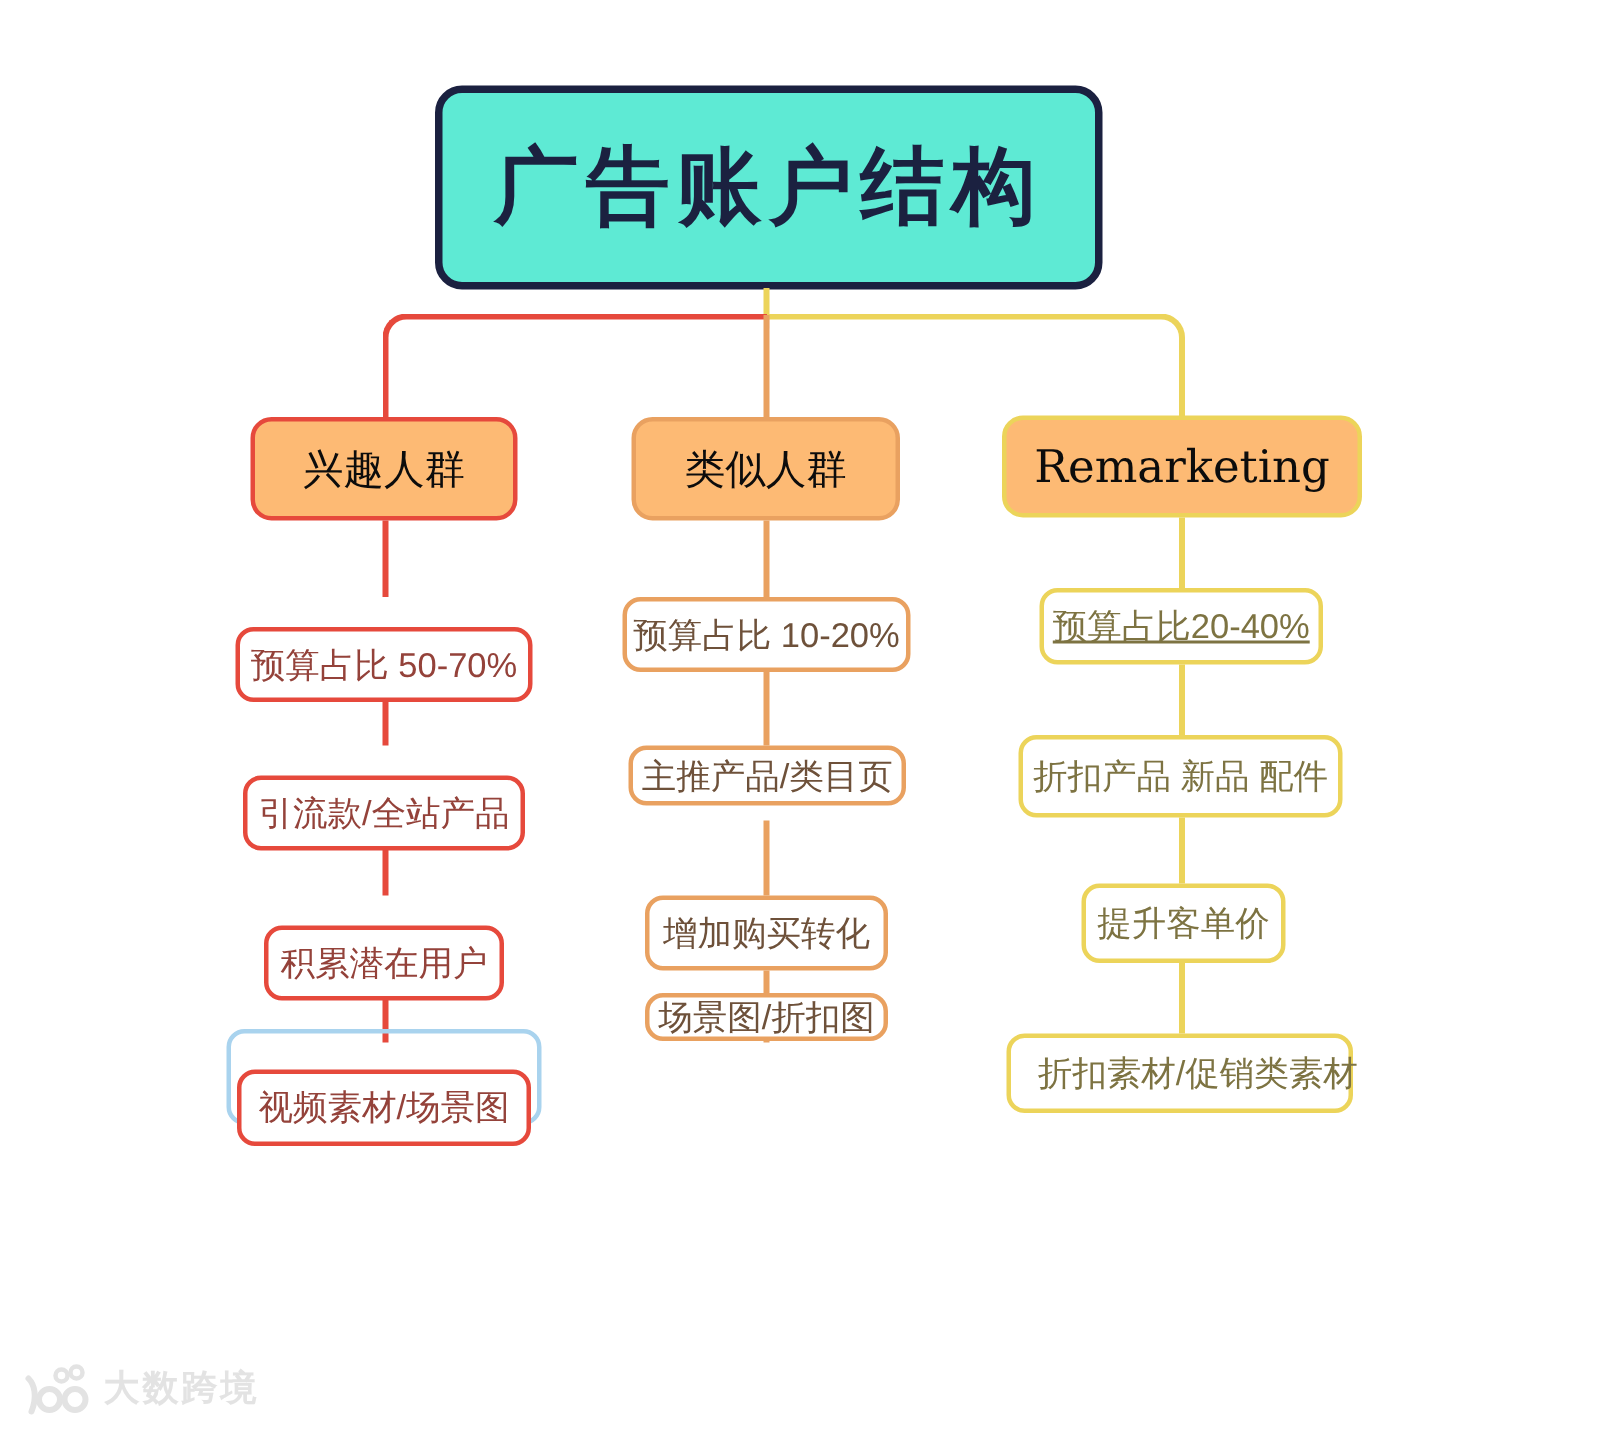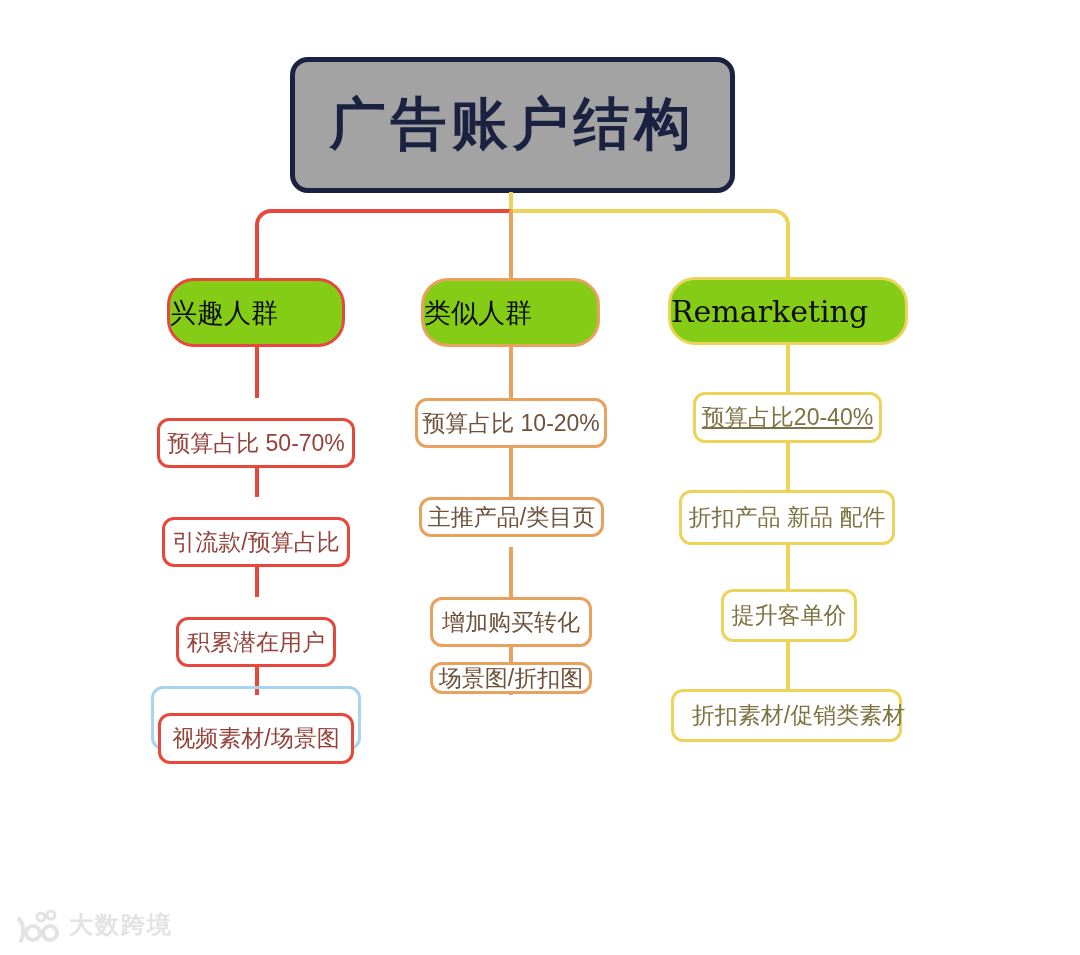--- a/index.html
+++ b/index.html
@@ -7,41 +7,41 @@
     position:relative;width:1080px;height:955px;background:#ffffff;overflow:hidden;
     font-family:"Liberation Sans","DejaVu Sans",sans-serif;
     --navy:#1b2140;--red:#e6493c;--orange:#e9a160;--yellow:#ecd45a;
     --redtext:#94423a;--orangetext:#6e513a;--yellowtext:#7d7342;
     --hl:#a9d3ee;--wm:#e3e3e3;
   }
   .abs{position:absolute;box-sizing:border-box;}
   
   .title-box{
     left:290px;top:57px;width:445px;height:136px;
-    border:5px solid var(--navy);border-radius:18px;background:#a3a3a3;
+    border:5px solid var(--navy);border-radius:18px;background:#5eead4;
     display:flex;align-items:center;justify-content:center;
   }
   .title-box span{
     color:var(--navy);font-size:56px;font-weight:bold;letter-spacing:5px;white-space:nowrap;
   }
   
   .line{position:absolute;box-sizing:border-box;}
   .stub-yellow{left:509px;top:192px;width:4px;height:19px;background:var(--yellow);}
   .center-orange{left:509px;top:210px;width:4px;height:70px;background:var(--orange);}
   .bracket-red{left:255px;top:209px;width:258px;height:71px;
     border-top:4px solid var(--red);border-left:4px solid var(--red);border-top-left-radius:16px;}
   .bracket-yellow{left:511px;top:209px;width:279px;height:71px;
     border-top:4px solid var(--yellow);border-right:4px solid var(--yellow);border-top-right-radius:16px;}
   .vseg{width:4px;}
   .v-red{background:var(--red);left:255px;}
   .v-orange{background:var(--orange);left:509px;}
   .v-yellow{background:var(--yellow);left:786px;}
   
   .header-box{
-    border-radius:27px;background:#84cc16;display:flex;align-items:center;
+    border-radius:14px;background:#fdba74;display:flex;align-items:center;justify-content:center;
     color:#0c0c0c;font-size:27px;font-weight:500;white-space:nowrap;
   }
   .hdr-red{border:3.5px solid var(--red);}
   .hdr-orange{border:3.5px solid var(--orange);}
   .hdr-yellow{border:3.5px solid var(--yellow);}
   .serif{font-family:"DejaVu Serif","Liberation Serif",serif;font-size:30px;font-weight:500;}
   .node{
     border-radius:12px;background:#fff;display:flex;align-items:center;justify-content:center;
     font-size:23px;font-weight:500;white-space:nowrap;
   }
@@ -91,21 +91,21 @@
 
   <div class="abs highlight-ring"></div>
 
   <div class="abs header-box hdr-red" style="left:167px;top:278px;width:178px;height:69px;">
     <span>兴趣人群</span>
   </div>
   <div class="abs node n-red" style="left:157px;top:398px;width:198px;height:50px;">
     <span>预算占比 50-70%</span>
   </div>
   <div class="abs node n-red" style="left:162px;top:497px;width:188px;height:50px;">
-    <span>引流款/预算占比</span>
+    <span>引流款/全站产品</span>
   </div>
   <div class="abs node n-red" style="left:158px;top:693px;width:196px;height:51px;">
     <span>视频素材/场景图</span>
   </div>
   <div class="abs node n-red" style="left:176px;top:597px;width:160px;height:50px;">
     <span>积累潜在用户</span>
   </div>
 
   <div class="abs header-box hdr-orange" style="left:421px;top:278px;width:179px;height:69px;">
     <span>类似人群</span>

